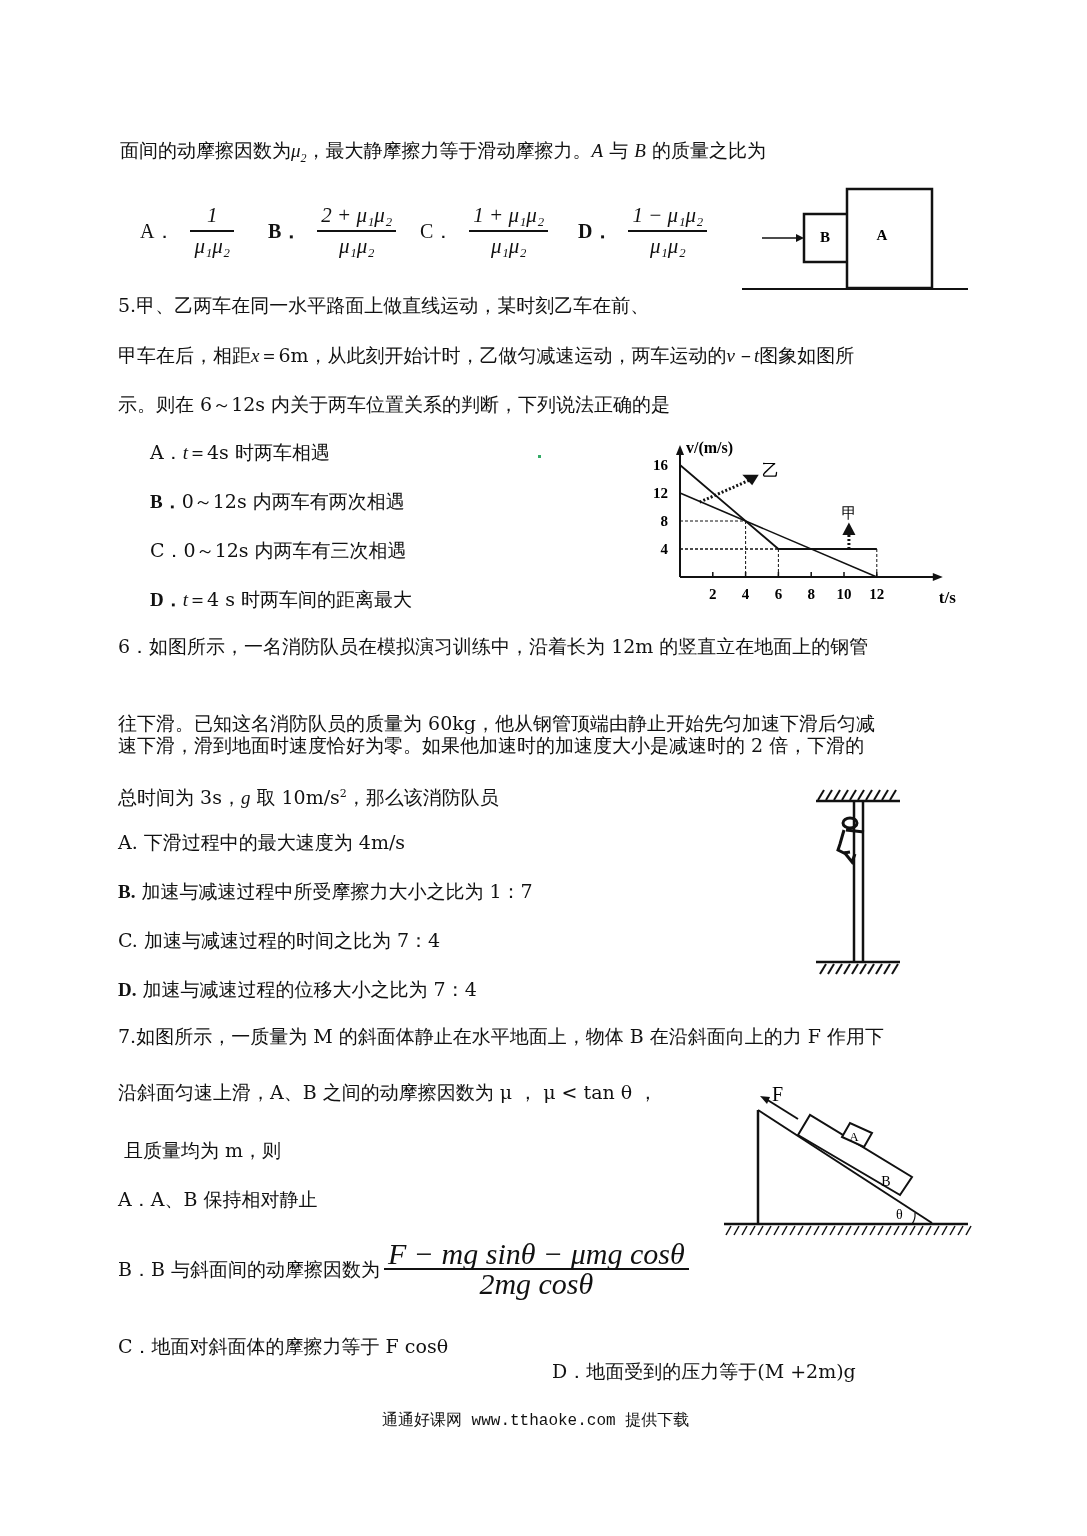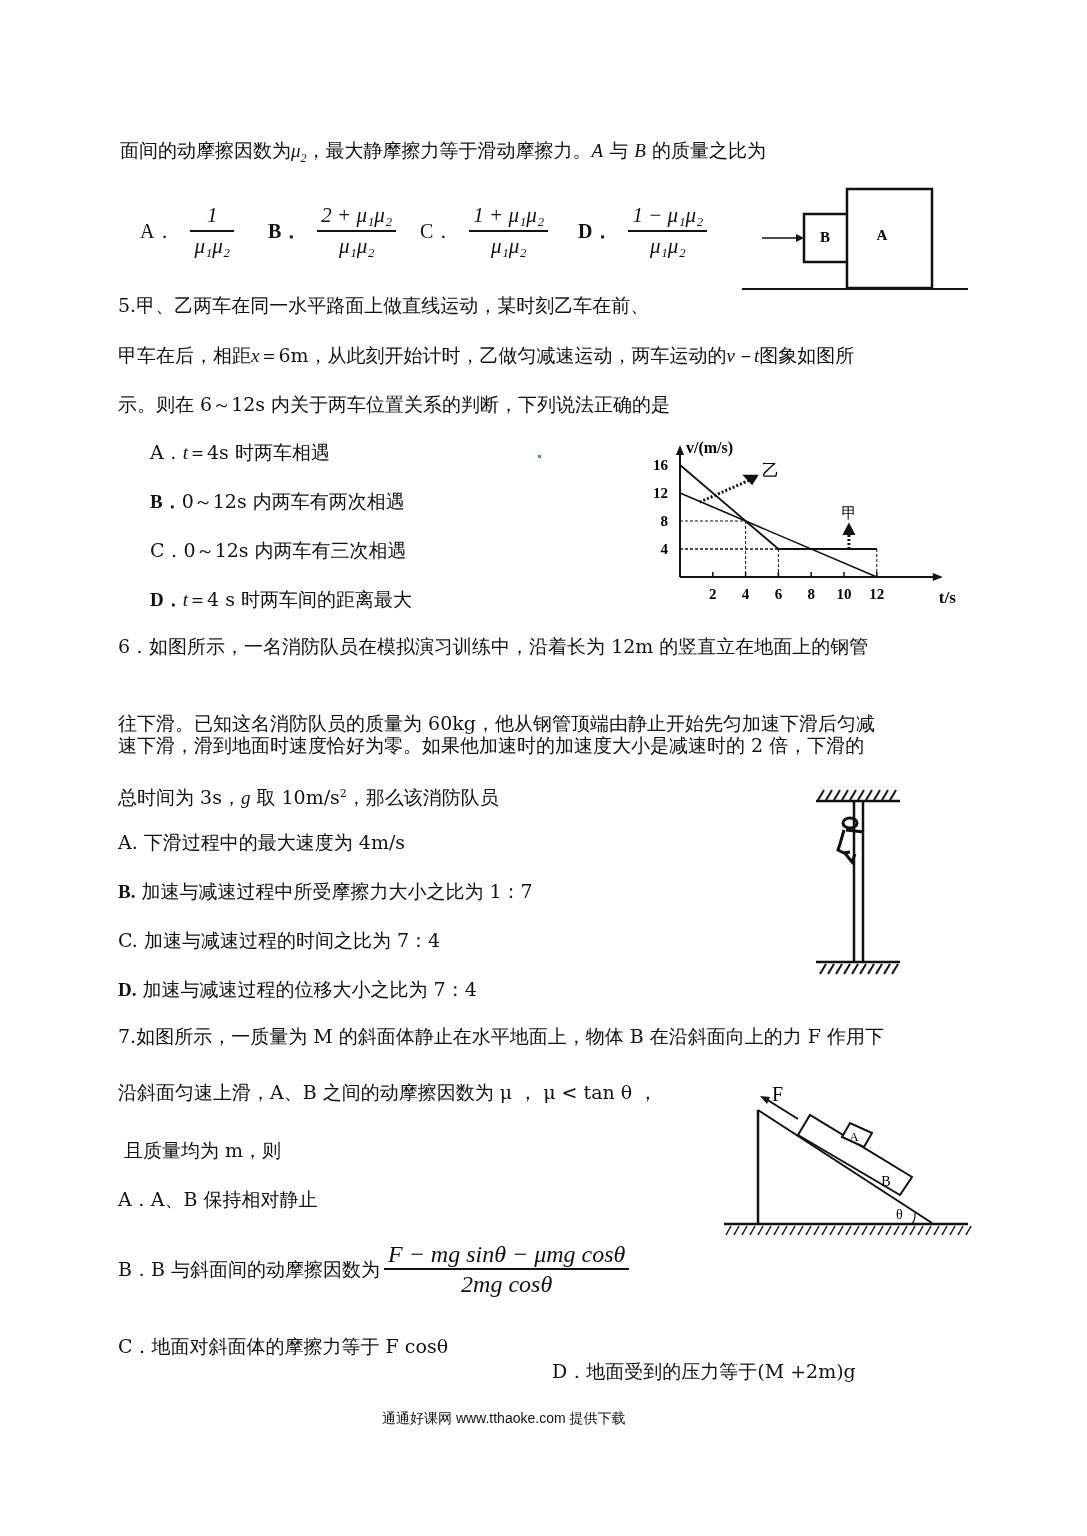--- a/index.html
+++ b/index.html
@@ -8,21 +8,21 @@
   .line { position:absolute; font-size:19px; line-height:24px; white-space:nowrap; }
   .it { font-style:italic; font-family:"Liberation Serif",serif; }
   .b { font-weight:bold; font-family:"Liberation Serif",serif; }
   .frac { display:inline-block; vertical-align:middle; text-align:center; font-family:"Liberation Serif",serif; font-size:21px; margin:0 4px; }
   .frac .num { display:block; padding:0 4px 2px; border-bottom:2px solid #111; }
   .frac .den { display:block; padding:2px 4px 0; }
   .opt4 { position:absolute; top:203px; font-size:20px; font-family:"Liberation Serif",serif; display:flex; align-items:center; }
   .opt4 .lab { margin-right:12px; }
   sub { font-size:12px; }
   svg text { font-family:"Liberation Serif",serif; }
-  .footer { position:absolute; top:1410px; left:382px; font-size:14px; font-family:Liberation Sans, sans-serif; white-space:nowrap; }
+  .footer { position:absolute; top:1410px; left:382px; font-size:16px; font-family:Liberation Mono, monospace; white-space:nowrap; }
   .dot { position:absolute; left:538px; top:455px; width:3px; height:3px; background:#3a6; }
 </style>
 </head>
 <body>
 
 <div class="line" style="left:120px; top:138px;">
   <span>面间的动摩擦因数为</span><span class="it"><span>μ</span><sub>2</sub></span><span>，最大静摩擦力等于滑动摩擦力。</span><span class="it">A</span> <span>与</span> <span class="it">B</span> <span>的质量之比为</span>
 </div>
 
 <div class="opt4" style="left:140px;">
@@ -173,21 +173,21 @@
   </g>
 </svg>
 
 <div class="line" style="left:118px; top:1024px;">7.如图所示，一质量为 M 的斜面体静止在水平地面上，物体 B 在沿斜面向上的力 F 作用下</div>
 <div class="line" style="left:118px; top:1080px;">沿斜面匀速上滑，A、B 之间的动摩擦因数为 μ ， μ &lt; tan θ ，</div>
 <div class="line" style="left:124px; top:1138px;">且质量均为 m，则</div>
 <div class="line" style="left:118px; top:1187px;">A．A、B 保持相对静止</div>
 <div class="line" style="left:118px; top:1242px; display:flex; align-items:center;">
   <span>B．</span>
     <span>B 与斜面间的动摩擦因数为</span>
-  <span class="frac" style="font-size:24px;">
+  <span class="frac" style="font-size:30px;">
       <span class="num it">F − mg sinθ − μmg cosθ</span>
       <span class="den it">2mg cosθ</span>
     </span>
 </div>
 <div class="line" style="left:118px; top:1334px;">C．地面对斜面体的摩擦力等于 F cosθ</div>
 <div class="line" style="left:552px; top:1334px;margin-top:25px;">D．地面受到的压力等于(M +2m)g</div>
 
 <svg style="position:absolute; left:720px; top:1075px;" width="260" height="165">
   <line x1="38" y1="35" x2="38" y2="148" stroke="#111" stroke-width="2.5"></line>
   <line x1="38" y1="35" x2="212" y2="148" stroke="#111" stroke-width="2"></line>

